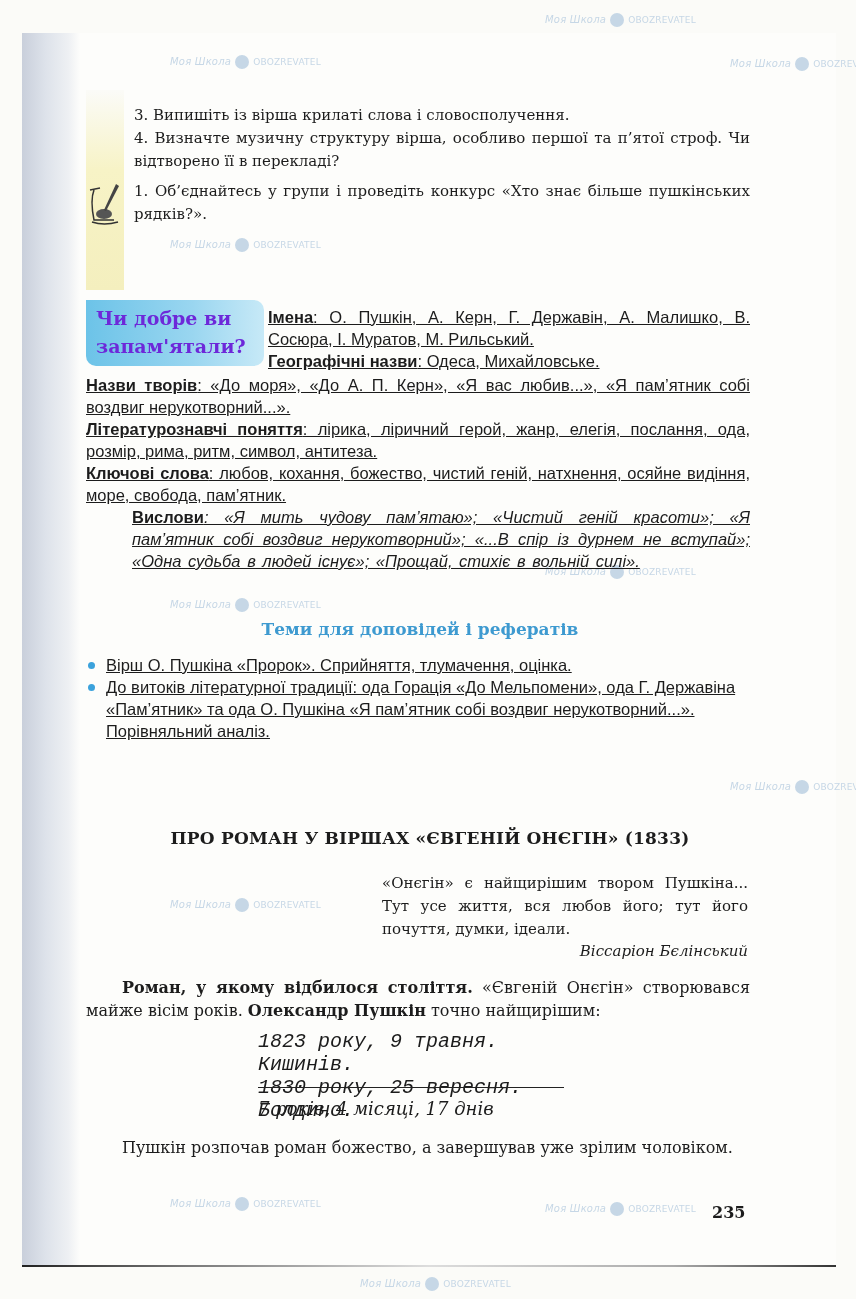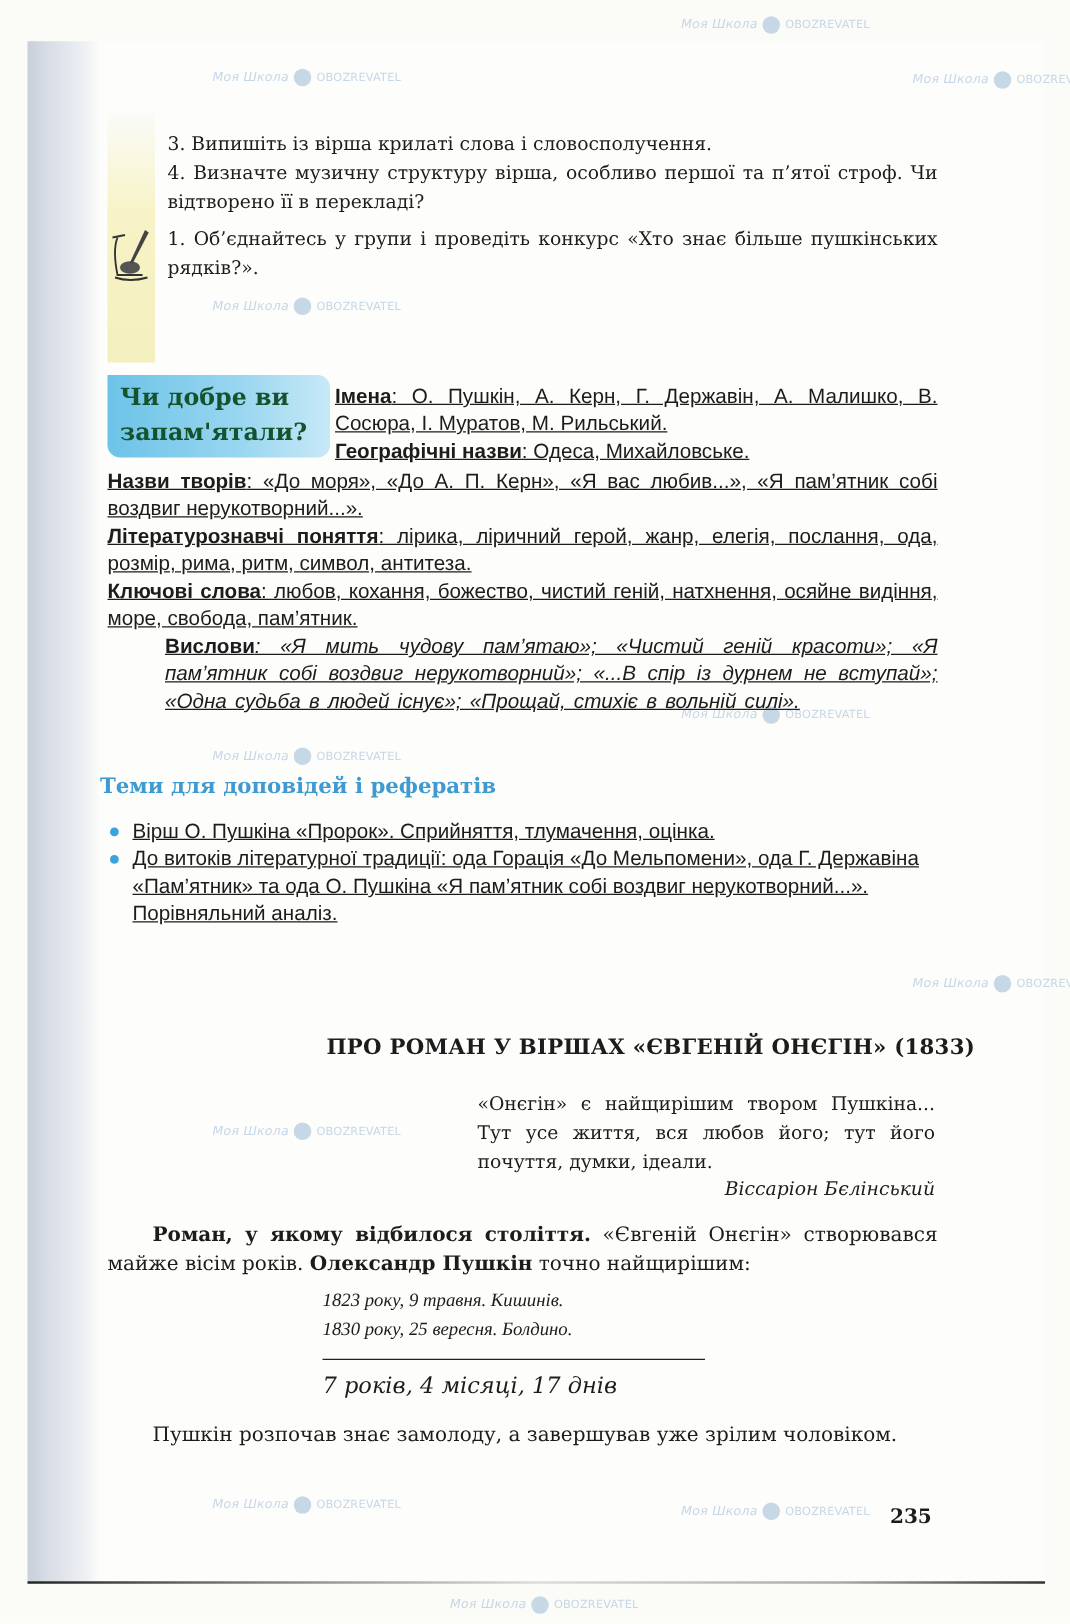--- a/index.html
+++ b/index.html
@@ -41,48 +41,48 @@
   .quill-icon { position: absolute; left: 86px; top: 180px; width: 36px; height: 48px; }
 
   .callout {
     position: absolute; left: 86px; top: 300px; width: 178px; height: 66px;
     background: linear-gradient(90deg, #6cc3e8 0%, #9ad6f0 60%, #c7e9f7 100%);
     border-radius: 0 10px 10px 10px;
   }
   .callout-text {
     position: absolute; left: 96px; top: 304px; width: 170px;
     font-family: "DejaVu Serif", serif; font-weight: bold; font-size: 19px; line-height: 28px;
-    color: #14532d;
+    color: #6d28d9;
   }
 
   .section-heading {
-    position: absolute; left: 80px; top: 619px; width: 680px; text-align: left;
+    position: absolute; left: 80px; top: 619px; width: 680px; text-align: center;
     font-family: "DejaVu Serif", serif; font-weight: bold; font-size: 17px; color: #3e9ad0;
   }
   .bullet { position: relative; padding-left: 26px; }
   .bullet::before {
     content: ""; position: absolute; left: 8px; top: 8px; width: 7px; height: 7px;
     border-radius: 50%; background: #3ba2dc;
   }
 
   .chapter-title {
-    position: absolute; left: 80px; top: 828px; width: 700px; text-align: right;
+    position: absolute; left: 80px; top: 828px; width: 700px; text-align: center;
     font-family: "DejaVu Serif", serif; font-weight: bold; font-size: 17px; letter-spacing: 0.2px;
   }
   .epigraph {
     position: absolute; left: 382px; top: 872px; width: 366px;
     font-family: "DejaVu Serif", serif; font-size: 15px; line-height: 23px; text-align: justify;
   }
   .epigraph-author {
     position: absolute; left: 382px; top: 942px; width: 366px; text-align: right;
     font-family: "DejaVu Serif", serif; font-style: italic; font-size: 15px;
   }
   .dates {
     position: absolute; left: 258px; top: 1030px; width: 320px;
-    font-family: Liberation Serif, serif; font-style: italic; font-size: 15px; line-height: 23px;
+    font-family: Liberation Mono, monospace; font-style: italic; font-size: 20px; line-height: 23px;
   }
   .dates-rule { position: absolute; left: 258px; top: 1087px; width: 306px; height: 1px; background: #222; }
   .dates-total {
     position: absolute; left: 258px; top: 1098px;
     font-family: "DejaVu Serif", serif; font-style: italic; font-size: 18px;
   }
   .page-number {
     position: absolute; left: 712px; top: 1203px;
     font-family: "DejaVu Serif", serif; font-weight: bold; font-size: 16px;
   }
@@ -161,15 +161,15 @@
   <b>Роман, у якому відбилося століття.</b><span> «Євгеній Онєгін» створювався майже вісім років. </span><b>Олександр Пушкін</b><span> точно найщирішим:</span>
 </div>
 
 <div class="dates">
   <div>1823 року, 9 травня. Кишинів.</div>
   <div>1830 року, 25 вересня. Болдино.</div>
 </div>
 <div class="dates-rule"></div>
 <div class="dates-total">7 років, 4 місяці, 17 днів</div>
 
-<div class="block serif just indent" style="left:86px;top:1136px;width:664px;font-size:16px;">Пушкін розпочав знає замолоду, а завершував уже зрілим чоловіком.</div>
+<div class="block serif just indent" style="left:86px;top:1136px;width:664px;font-size:16px;">Пушкін розпочав роман божество, а завершував уже зрілим чоловіком.</div>
 
 <div class="page-number">235</div>
 
 </body></html>

